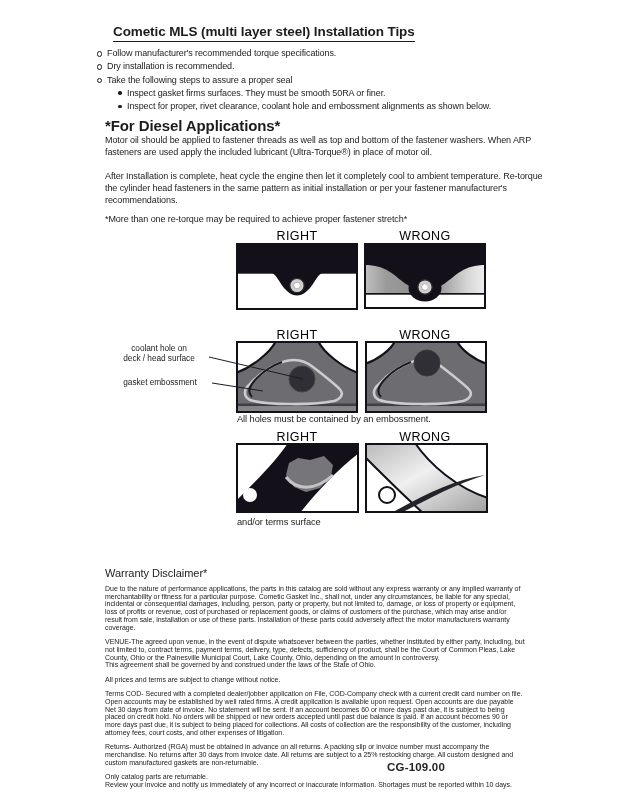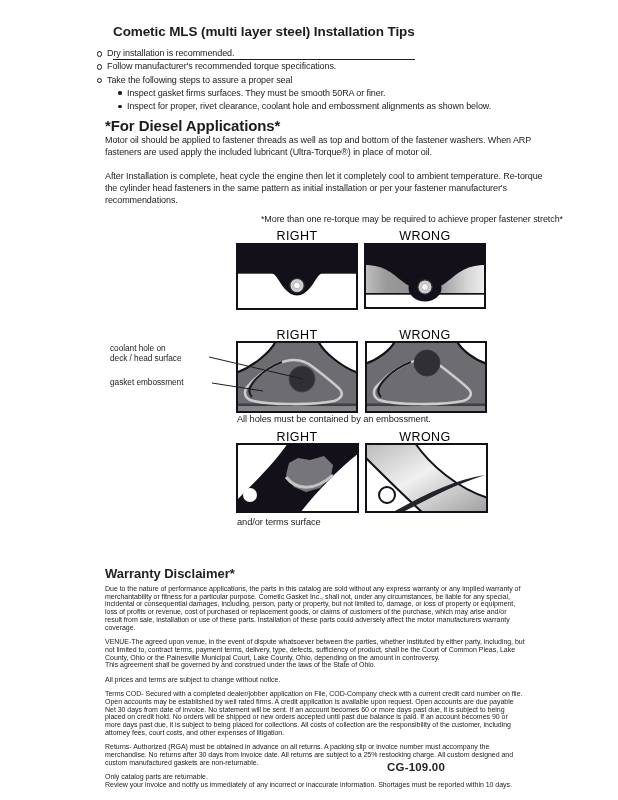--- a/index.html
+++ b/index.html
@@ -1,62 +1,62 @@
 <!DOCTYPE html>
 <html><head>
 <meta charset="utf-8">
 <style>
   html,body{margin:0;padding:0;background:#ffffff;}
   #page{position:relative;width:618px;height:800px;background:#ffffff;overflow:hidden;
         font-family:"Liberation Sans","DejaVu Sans",sans-serif;color:#1c1c1e;}
   .abs{position:absolute;}
   
   #title{left:113px;top:24px;font-size:13.5px;font-weight:bold;letter-spacing:-0.1px;
-         border-bottom:1.6px solid #1c1c1e;padding-bottom:20px;}
+         border-bottom:1.6px solid #1c1c1e;padding-bottom:2px;}
   
   #tips{left:97px;top:47px;font-size:9px;letter-spacing:-0.1px;line-height:13.3px;width:460px;}
   .brow{position:relative;padding-left:10px;}
   .brow .ring{position:absolute;left:0;top:4.2px;width:3.4px;height:3.4px;border:1px solid #1c1c1e;
         border-radius:50%;}
   .srow{position:relative;margin-left:21px;padding-left:9px;}
   .srow .dot{position:absolute;left:0;top:4.6px;width:3.6px;height:3.6px;background:#1c1c1e;border-radius:50%;}
   
   #diesel-h{left:105px;top:117px;font-size:15px;font-weight:bold;letter-spacing:-0.1px;}
   .para{font-size:9px;letter-spacing:-0.08px;line-height:12.2px;width:442px;}
   #dp1{left:105px;top:134px;}
   #dp2{left:105px;top:170px;}
-  #dp3{left:121px;top:213px;text-align:right;}
+  #dp3{left:105px;top:213px;}
   
   .rw{width:122px;text-align:center;font-size:12.5px;letter-spacing:0.4px;color:#000000;}
   .cap{font-size:9.3px;letter-spacing:-0.08px;line-height:11.5px;color:#1c1c1e;}
-  .sidelabel{font-size:8.3px;line-height:9.6px;text-align:left;color:#1c1c1e;letter-spacing:-0.05px;}
+  .sidelabel{font-size:8.3px;line-height:9.6px;text-align:center;color:#1c1c1e;letter-spacing:-0.05px;}
   .panel{position:absolute;display:block;}
   #leaders{pointer-events:none;}
   
   #warranty{left:105px;top:570px;width:420px;font-size:7px;line-height:7.8px;letter-spacing:-0.03px;color:#222;}
-  #warranty .wh{font-weight:bold;font-size:13px;margin-bottom:7px;}
+  #warranty .wh{font-weight:normal;font-size:11px;margin-bottom:7px;}
   #warranty .wpar{margin-bottom:6.5px;}
   
   #footer{left:387px;top:761px;font-size:11.5px;color:#232323;letter-spacing:0.2px;font-weight:bold;}
 </style>
 </head>
 <body>
 
 <div id="page">
 
   <div class="abs" id="title">Cometic MLS (multi layer steel) Installation Tips</div>
 
   <div class="abs" id="tips">
     <div class="brow">
       <span class="ring"></span>
-      <span>Dry installation is recommended.</span>
+      <span>Follow manufacturer's recommended torque specifications.</span>
     </div>
     <div class="brow">
       <span class="ring"></span>
-      <span>Follow manufacturer's recommended torque specifications.</span>
+      <span>Dry installation is recommended.</span>
     </div>
     <div class="brow">
       <span class="ring"></span>
       <span>Take the following steps to assure a proper seal</span>
     </div>
     <div class="srow">
       <span class="dot"></span>
       <span>Inspect gasket firms surfaces. They must be smooth 50RA or finer.</span>
     </div>
     <div class="srow">

